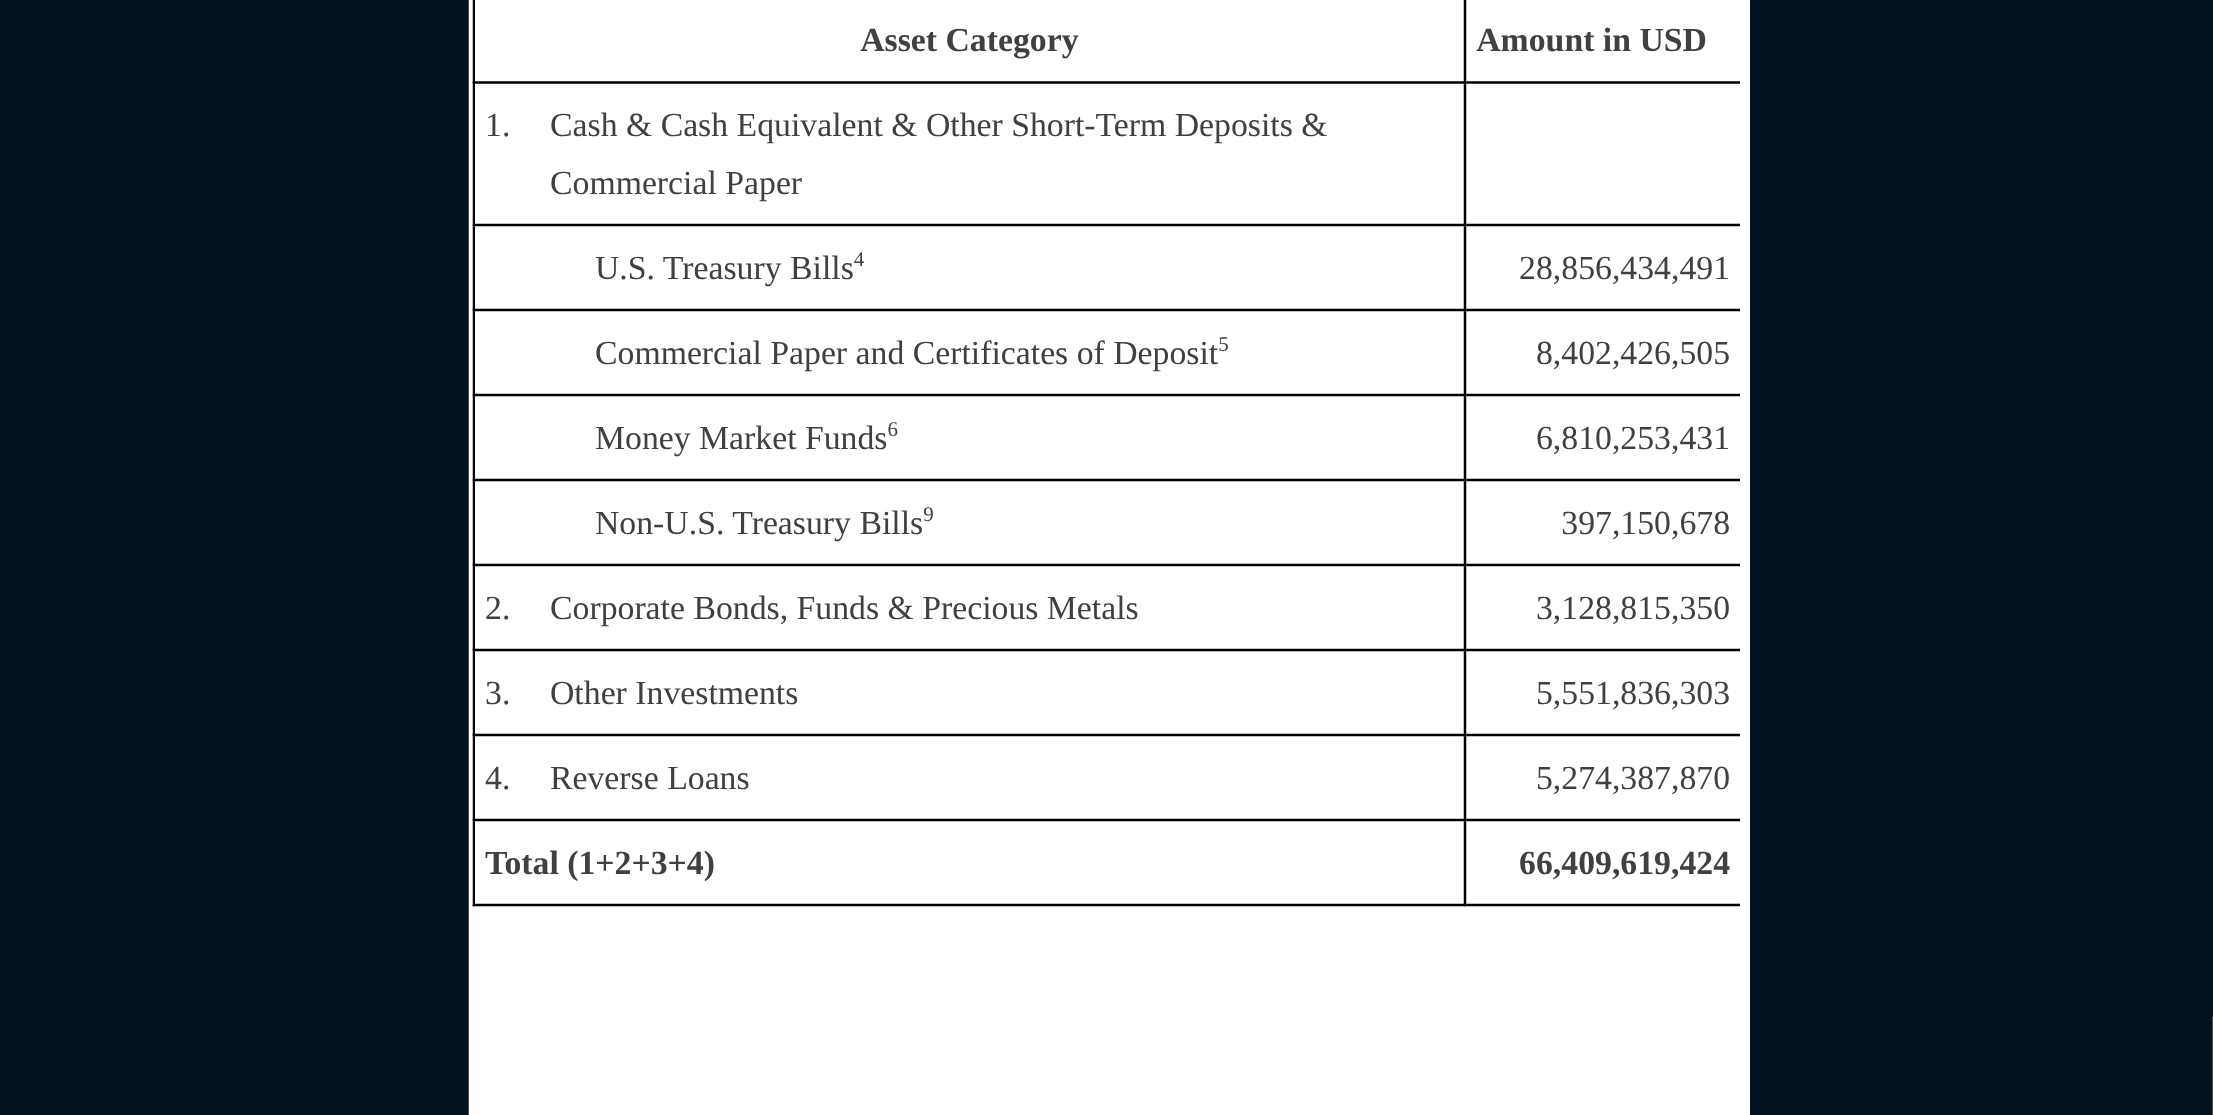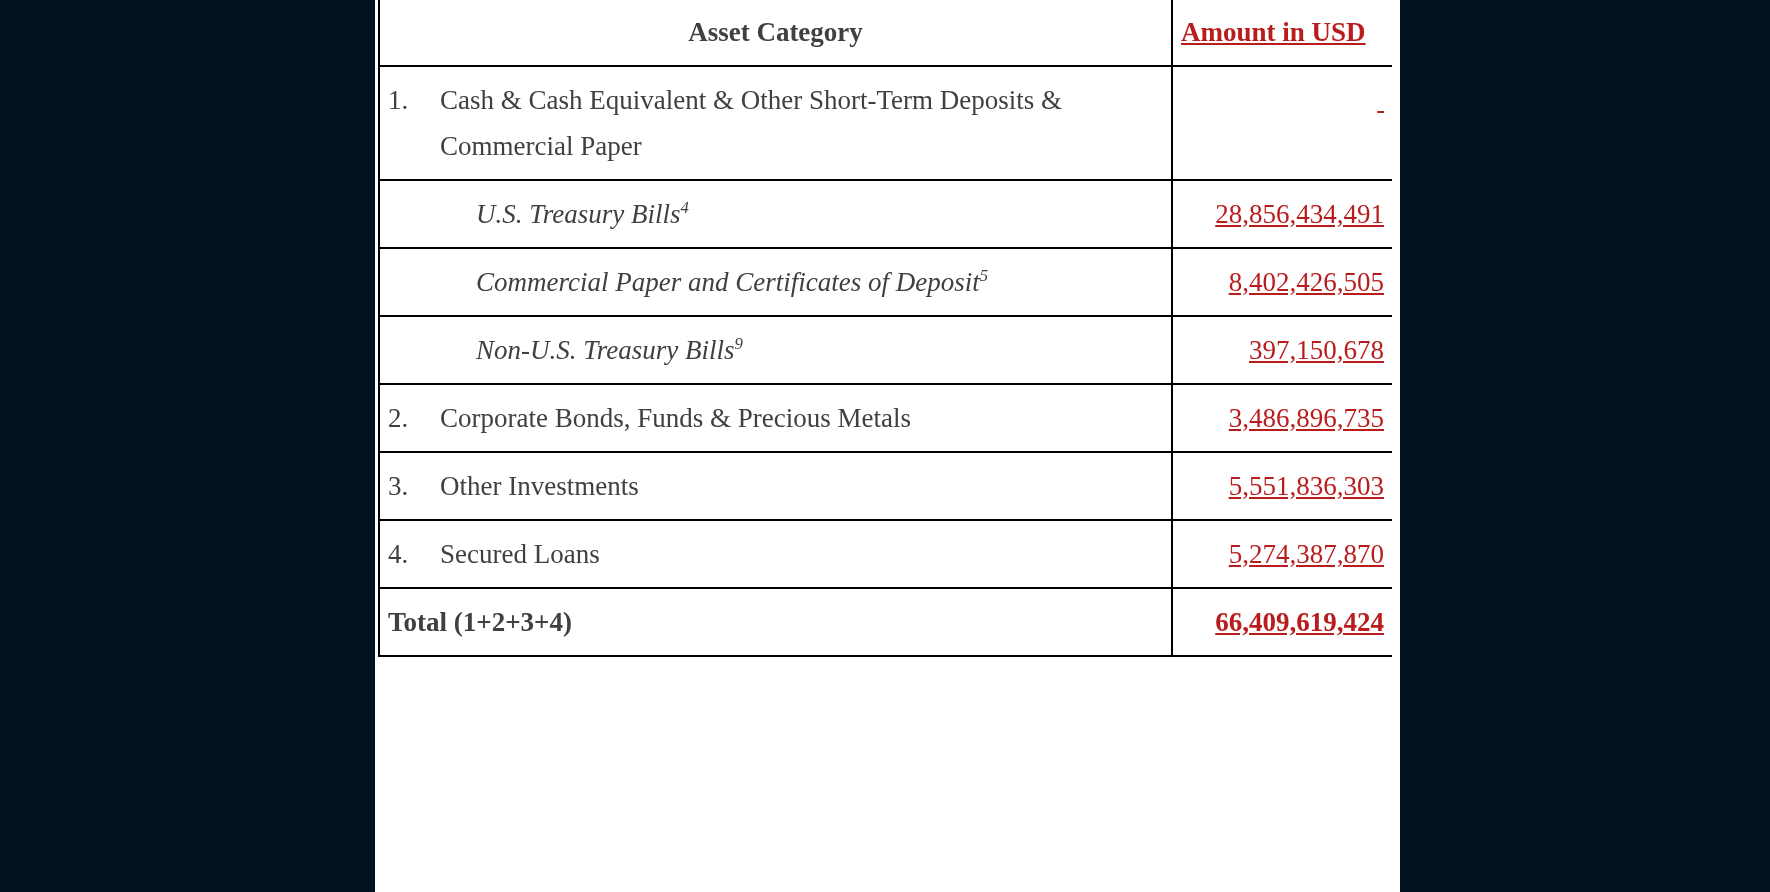--- a/index.html
+++ b/index.html
@@ -56,25 +56,24 @@
     padding: 10px 8px 10px 8px;
     font-size: 27px;
     line-height: 46px;
     color: #404040;
     min-height: 46px;
   }
   .cell-amount {
     padding: 10px 8px 2px 8px;
     font-size: 27px;
     line-height: 46px;
-    color: #b91c1c;
+    color: #404040;
     text-align: right;
     white-space: nowrap;
     min-height: 46px;
-    text-decoration: underline;
   }
 
   
   .hdr .cell-label,
   .hdr .cell-amount {
     font-weight: bold;
     font-size: 27px;
   }
   .hdr .cell-amount { text-align: left; }
 
@@ -88,21 +87,20 @@
     position: absolute;
     left: 0;
     top: 0;
     width: 44px;
   }
 
   
   .subitem {
     display: block;
     padding-left: 88px;
-    font-style: italic;
   }
 
   
   .bold .cell-label,
   .bold .cell-amount {
     font-weight: bold;
   }
 
   sup {
     font-size: 0.62em;
@@ -160,51 +158,61 @@
               <span class="subitem"><span>Commercial Paper and Certificates of Deposit</span><sup>5</sup></span>
             </div>
           </td>
           <td>
             <div class="cell-amount">8,402,426,505</div>
           </td>
         </tr>
         <tr>
           <td>
             <div class="cell-label">
+              <span class="subitem"><span>Money Market Funds</span><sup>6</sup></span>
+            </div>
+          </td>
+          <td>
+            <div class="cell-amount">6,810,253,431</div>
+          </td>
+        </tr>
+        <tr>
+          <td>
+            <div class="cell-label">
               <span class="subitem"><span>Non-U.S. Treasury Bills</span><sup>9</sup></span>
             </div>
           </td>
           <td>
             <div class="cell-amount">397,150,678</div>
           </td>
         </tr>
         <tr>
           <td>
             <div class="cell-label">
               <span class="numbered"><span class="num">2.</span><span class="two-line">Corporate Bonds, Funds &amp; Precious Metals</span></span>
             </div>
           </td>
           <td>
-            <div class="cell-amount">3,486,896,735</div>
+            <div class="cell-amount">3,128,815,350</div>
           </td>
         </tr>
         <tr>
           <td>
             <div class="cell-label">
               <span class="numbered"><span class="num">3.</span><span class="two-line">Other Investments</span></span>
             </div>
           </td>
           <td>
             <div class="cell-amount">5,551,836,303</div>
           </td>
         </tr>
         <tr>
           <td>
             <div class="cell-label">
-              <span class="numbered"><span class="num">4.</span><span class="two-line">Secured Loans</span></span>
+              <span class="numbered"><span class="num">4.</span><span class="two-line">Reverse Loans</span></span>
             </div>
           </td>
           <td>
             <div class="cell-amount">5,274,387,870</div>
           </td>
         </tr>
         <tr class="bold">
           <td>
             <div class="cell-label">Total (1+2+3+4)</div>
           </td>

